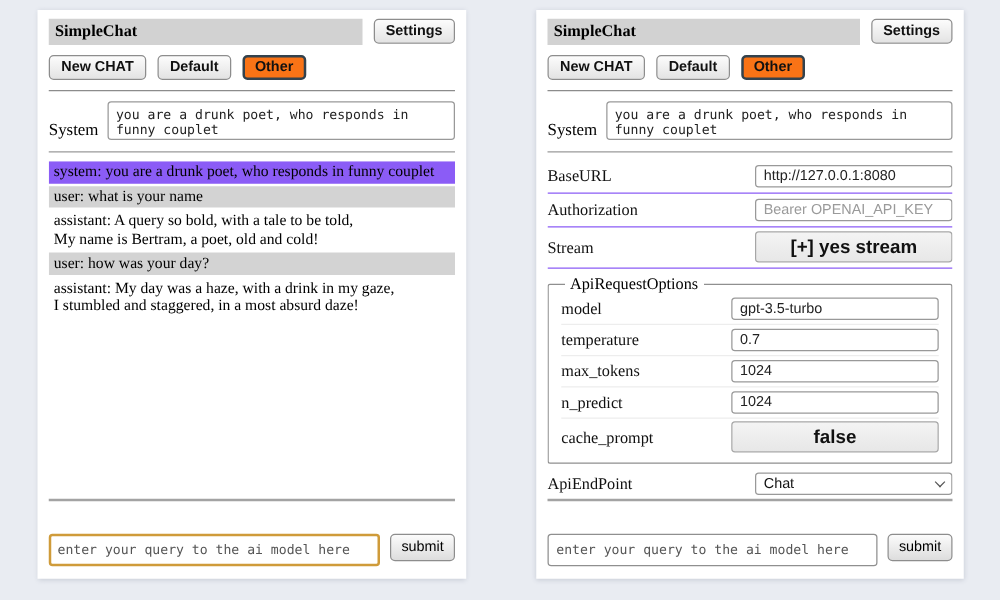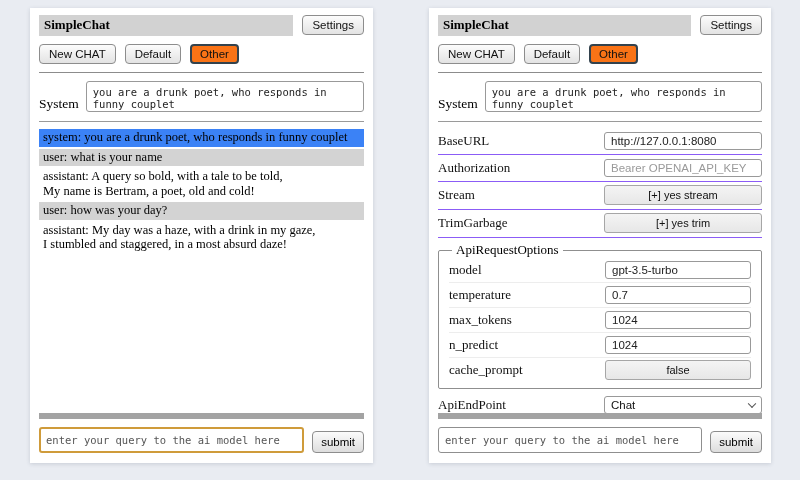--- a/index.html
+++ b/index.html
@@ -34,20 +34,21 @@
   .btn {
     font-family: "Liberation Sans", sans-serif;
     font-size: 11.5px;
     color: #111;
     background: linear-gradient(#fcfcfc, #e3e3e3);
     border: 1px solid #8d8d8d;
     border-radius: 4px;
     padding: 3px 9px;
     cursor: pointer;
     white-space: nowrap;
+    font-weight: bold;
   }
   .toolbar { display: flex; gap: 9px; margin-top: 8px; }
   .btn.tab-active {
     background: #f97316;
     border: 2px solid #33424d;
     padding: 2px 8px;
   }
   hr.sep { border: none; border-top: 1px solid #8c8c8c; margin: 8px 0 7px 0; }
   hr.sep2 { border: none; border-top: 1px solid #9a9a9a; margin: 7px 0 6px 0; }
 
@@ -66,55 +67,56 @@
 
   
   .chat-area { flex: 1; overflow: hidden; margin-top: 1px; }
   .msg {
     font-size: 12.5px;
     line-height: 1.16;
     padding: 1px 4px 2px 4px;
     margin-bottom: 2px;
     white-space: pre-line;
   }
-  .msg.system { background: #3b82f6; }
+  .msg.system { background: #8b5cf6; }
   .msg.user { background: #d3d3d3; font-family: Liberation Serif, serif; }
   .msg.assistant { background: #ffffff; }
 
   
   .settings-area { flex: 1; overflow: hidden; }
   .srow {
     display: flex; justify-content: space-between; align-items: center;
     padding: 3px 0 4px 0;
     border-bottom: 1px solid #8b5cf6;
     min-height: 21px;
   }
   .srow-label { font-size: 13px; color: #111; }
   .control { width: 158px; position: relative; }
-  fieldset.api-opts .control { width: 146px; }
+  fieldset.api-opts .control { width: 166px; }
   .control input[type="text"] {
     width: 100%;
     font-family: "Liberation Sans", sans-serif;
     font-size: 11.5px;
     color: #222;
     border: 1px solid #999;
     border-radius: 3px;
     padding: 2px 6px;
   }
   .control input[type="text"]::placeholder { color: #9a9a9a; }
   .toggle-btn {
     width: 100%;
     font-family: "Liberation Sans", sans-serif;
-    font-size: 11px;
+    font-size: 15px;
     color: #111;
     background: linear-gradient(#f4f4f4, #e7e7e7);
     border: 1px solid #a6a6a6;
     border-radius: 3px;
     padding: 3px 0;
     cursor: pointer;
+    font-weight: bold;
   }
   .control select {
     width: 100%;
     -webkit-appearance: none; appearance: none;
     font-family: "Liberation Sans", sans-serif;
     font-size: 11.5px;
     color: #111;
     background: #fff;
     border: 1px solid #999;
     border-radius: 3px;
@@ -137,25 +139,25 @@
     font-size: 13px;
     padding: 0 4px;
     margin-left: 3px;
   }
   fieldset.api-opts .srow { padding: 2px 0 3px 0; min-height: 21px; border-bottom: 1px solid #ededed; }
   fieldset.api-opts .srow:last-child { border-bottom: none; }
 
   
   .footer {
     margin-top: auto;
-    border-top: 6px solid #a3a3a3;
-    padding-top: 8px;
+    border-top: 2px solid #a3a3a3;
+    padding-top: 26px;
     display: flex;
     gap: 8px;
-    align-items: flex-end;
+    align-items: flex-start;
   }
   .query-input {
     flex: 1;
     font-family: "DejaVu Sans Mono", monospace;
     font-size: 10.5px;
     color: #333;
     border-radius: 3px;
     padding: 6px 6px;
   }
   .query-input.focused { border: 2px solid #cf9b3a; padding: 5px 5px; }
@@ -246,24 +248,20 @@
       <div class="srow">
         <span class="srow-label">Authorization</span>
         <span class="control"><input type="text" placeholder="Bearer OPENAI_API_KEY" style=""></span>
       </div>
 
       <div class="srow">
         <span class="srow-label">Stream</span>
         <span class="control"><button class="toggle-btn">[+] yes stream</button></span>
       </div>
 
-      <div class="srow">
-        <span class="srow-label">TrimGarbage</span>
-        <span class="control"><button class="toggle-btn">[+] yes trim</button></span>
-      </div>
 
       <fieldset class="api-opts">
         <legend>ApiRequestOptions</legend>
 
         <div class="srow">
           <span class="srow-label">model</span>
           <span class="control"><input type="text" value="gpt-3.5-turbo" style=""></span>
         </div>
 
         <div class="srow">

